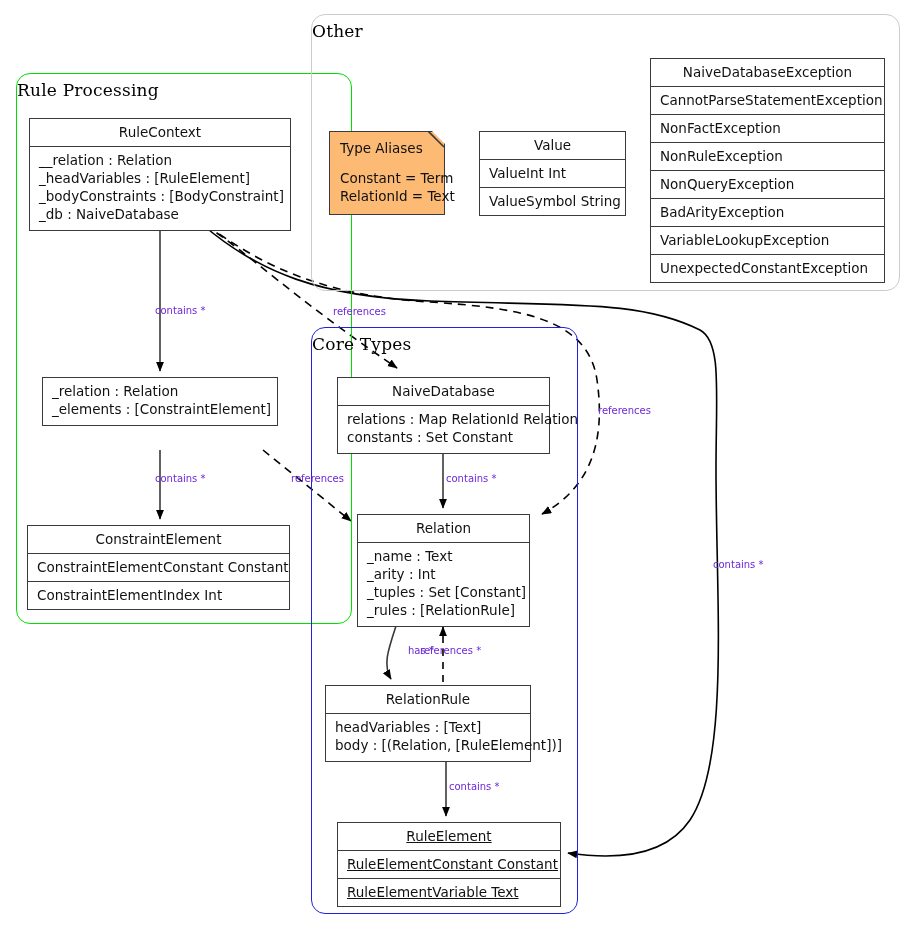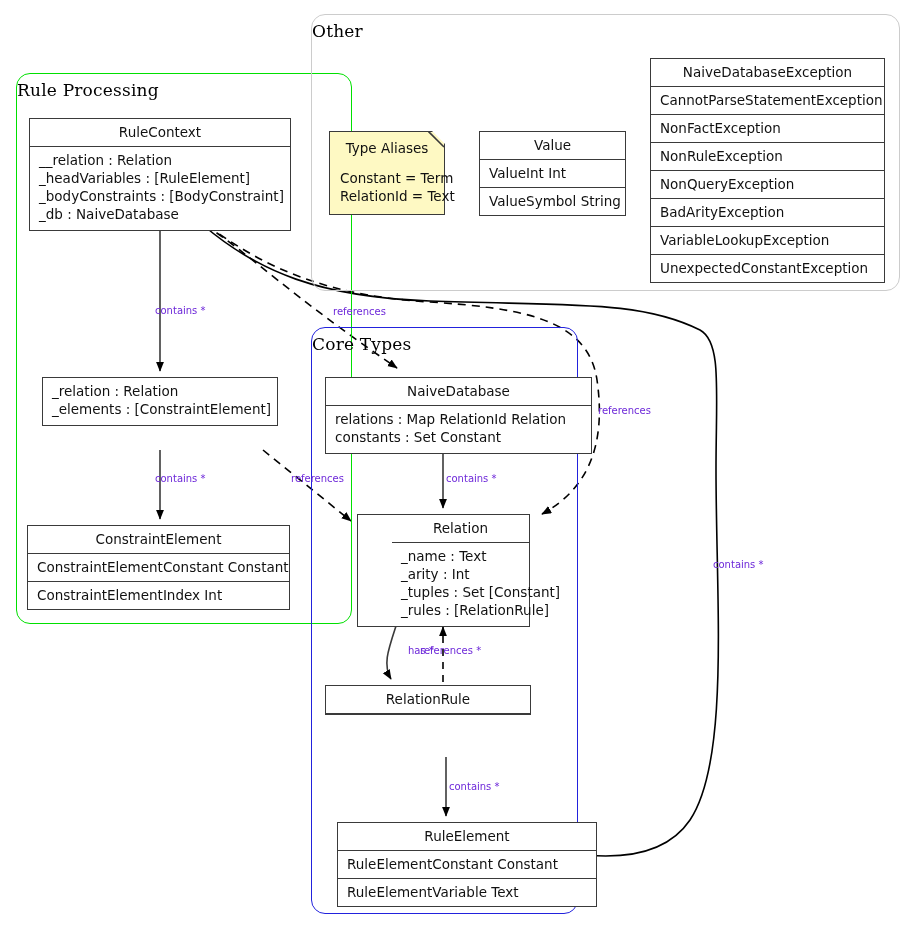--- a/index.html
+++ b/index.html
@@ -77,38 +77,37 @@
     border-bottom: 1.6px solid #3a3a3a;
     white-space: nowrap;
   }
   .uml .uml-row:last-child { border-bottom: none; }
   .uml.no-attrs .uml-name { border-bottom: 1.6px solid #3a3a3a; }
 
   
   #cls-rulecontext      { left: 29px;  top: 118px; width: 262px; }
   #cls-bodyconstraint   { left: 42px;  top: 377px; width: 236px; }
   #cls-constraintelement{ left: 27px;  top: 525px; width: 263px; }
-  #cls-naivedatabase    { left: 325px; top: 377px; width: 267px; }
-  #cls-relation         { left: 357px; top: 514px; width: 173px; padding-left: 34px; }
+  #cls-naivedatabase    { left: 337px; top: 377px; width: 213px; }
+  #cls-relation         { left: 357px; top: 514px; width: 173px; }
   #cls-relationrule     { left: 325px; top: 685px; width: 206px; }
-  #cls-ruleelement      { left: 337px; top: 822px; width: 260px; }
+  #cls-ruleelement      { left: 337px; top: 822px; width: 224px; text-decoration: underline; }
   #cls-value            { left: 479px; top: 131px; width: 147px; }
   #cls-exceptions       { left: 650px; top: 58px;  width: 235px; }
 
   
   .note {
     position: absolute;
     box-sizing: border-box;
     border: 1.6px solid #3a3a3a;
-    background: #fef9c3;
+    background: #fdba74;
     font-size: 13.5px;
     color: #111111;
     padding: 7px 10px 8px 10px;
     z-index: 5;
-    text-align: center;
   }
   #note-type-aliases { left: 329px; top: 131px; width: 116px; }
   .note .note-line { white-space: nowrap; line-height: 1.35; }
   .note .note-gap { height: 12px; }
   .note .fold {
     position: absolute;
     right: -1.6px;
     top: -1.6px;
     width: 0; height: 0;
     border-left: 15px solid transparent;
@@ -240,20 +239,24 @@
     <div class="uml-attrs">
       <div>_name : Text</div>
       <div>_arity : Int</div>
       <div>_tuples : Set [Constant]</div>
       <div>_rules : [RelationRule]</div>
     </div>
   </div>
 
   <div class="uml" id="cls-relationrule">
     <div class="uml-name">RelationRule</div>
+    <div class="uml-attrs">
+      <div>headVariables : [Text]</div>
+      <div>body : [(Relation, [RuleElement])]</div>
+    </div>
   </div>
 
   <div class="uml no-attrs" id="cls-ruleelement">
     <div class="uml-name">RuleElement</div>
     <div class="uml-row">RuleElementConstant Constant</div>
     <div class="uml-row">RuleElementVariable Text</div>
   </div>
 
   <div class="uml no-attrs" id="cls-value">
     <div class="uml-name">Value</div>

